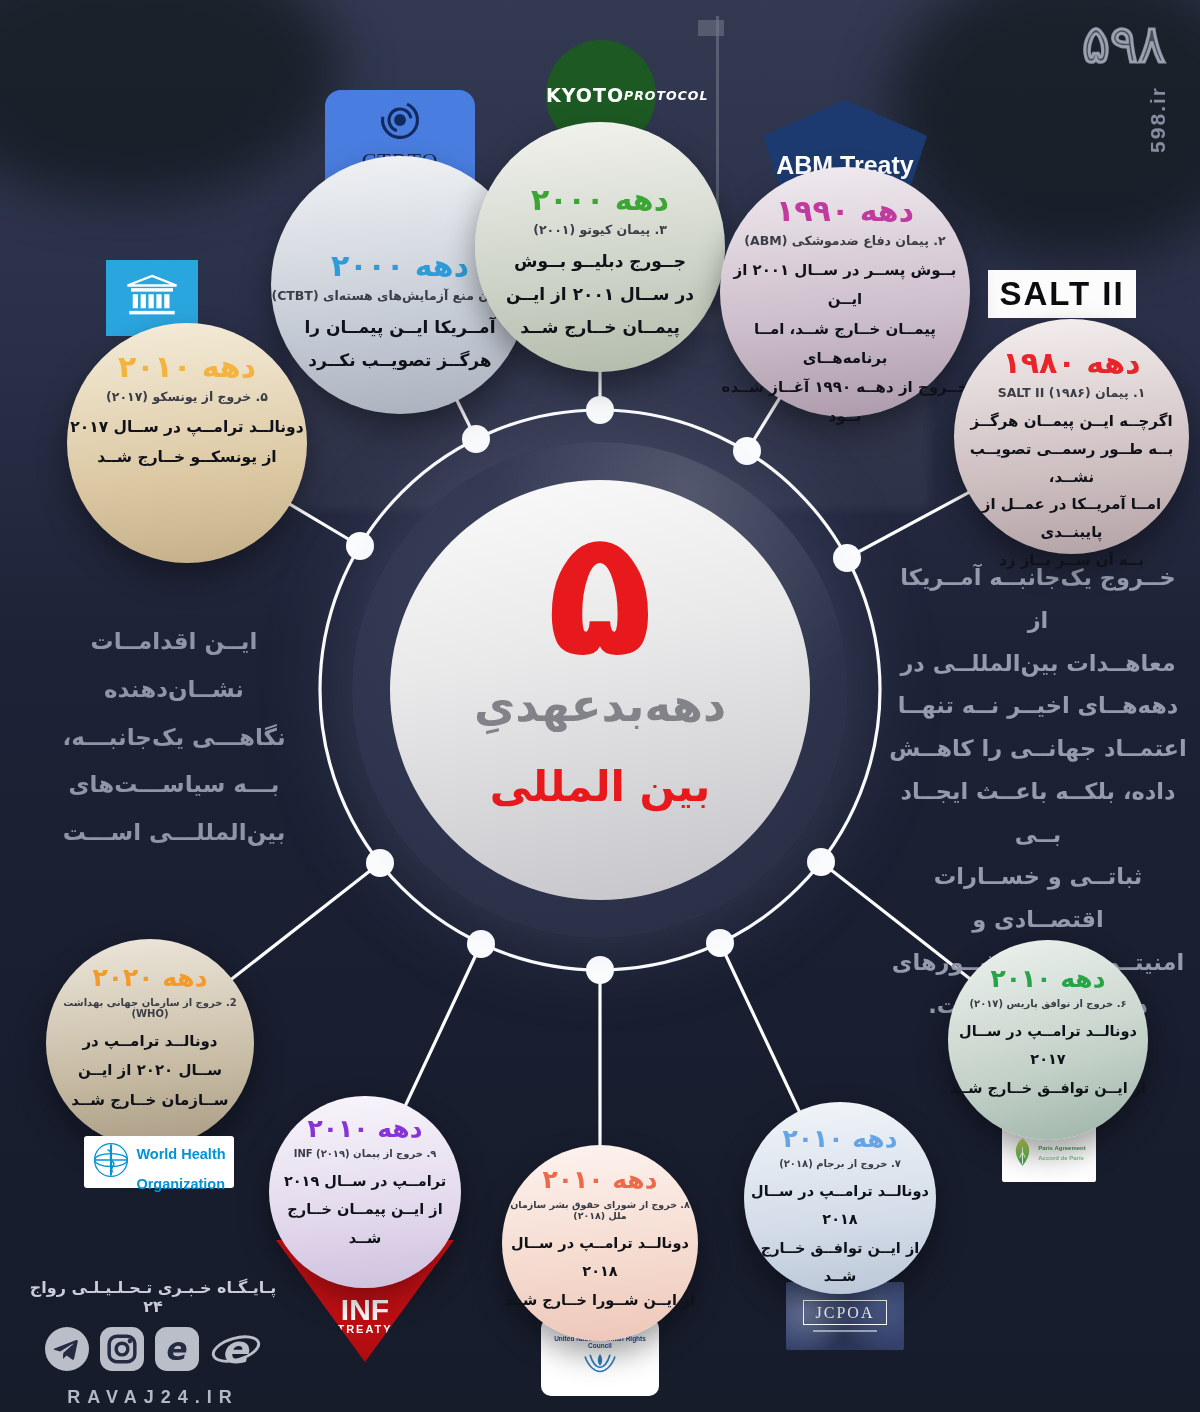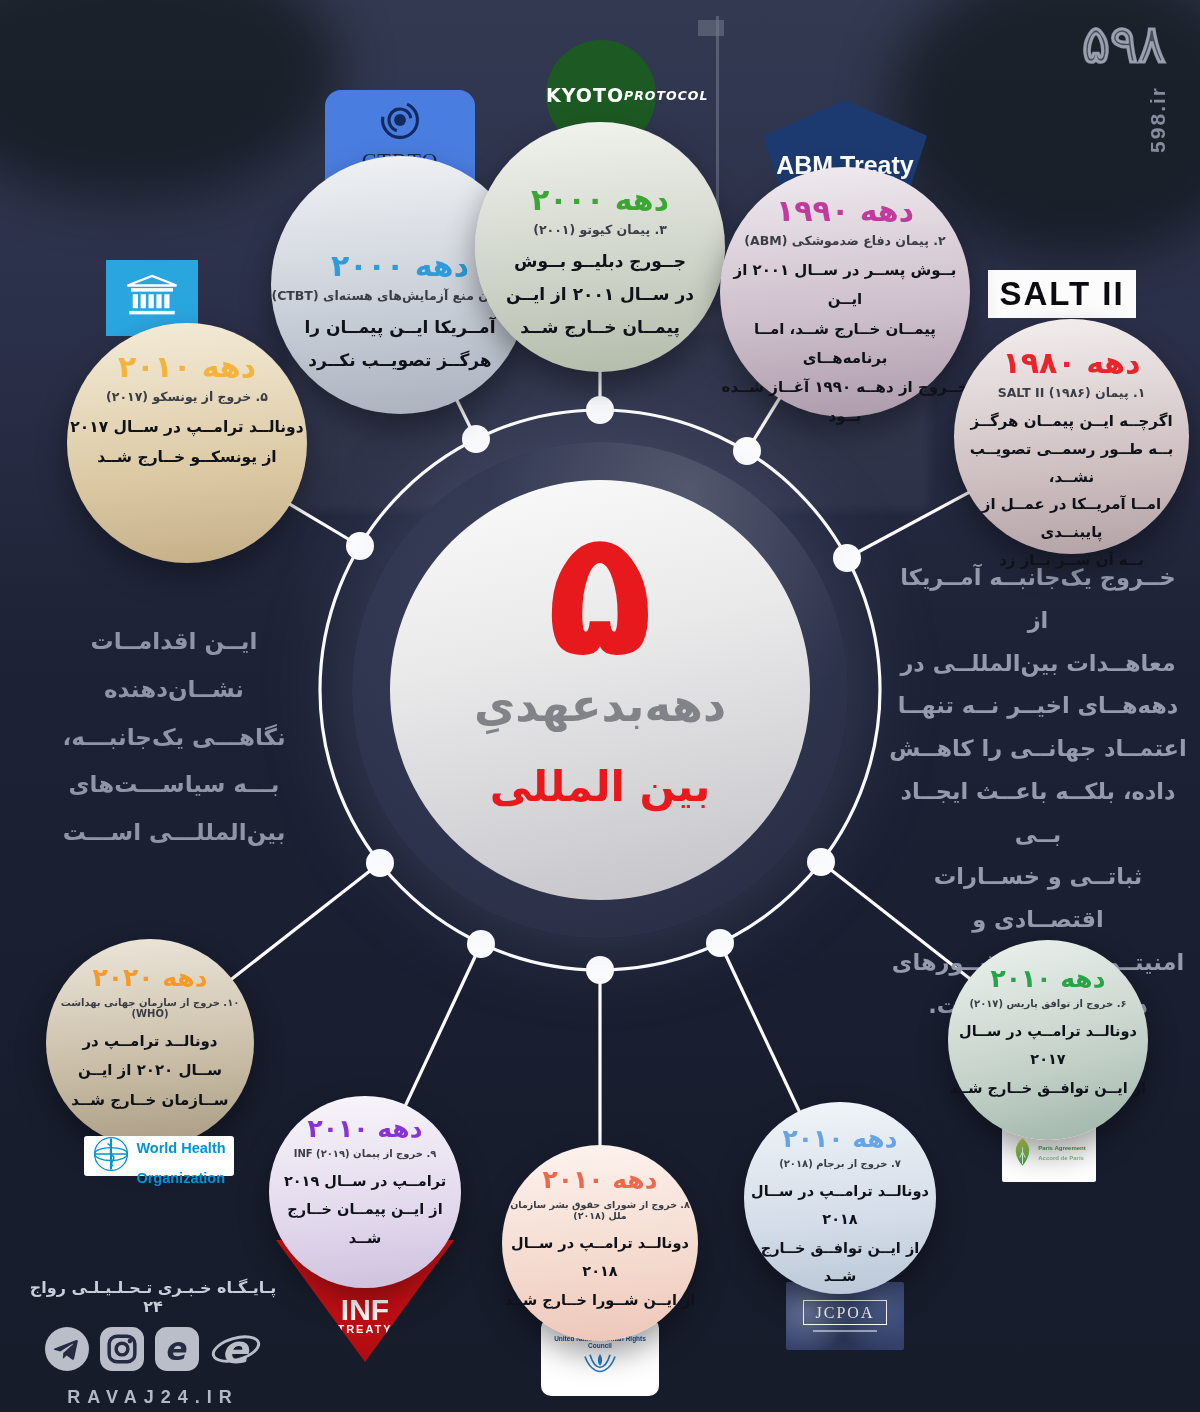--- a/index.html
+++ b/index.html
@@ -86,21 +86,21 @@
   .kyoto-badge .l1{font-size:19px;font-weight:bold;letter-spacing:1px;}
   .kyoto-badge .l2{font-size:12.5px;font-weight:bold;letter-spacing:1px;margin-top:1px;font-style:italic;}
   .abm-badge{left:763px;top:100px;width:164px;height:112px;
     clip-path:polygon(50% 0,100% 32%,85% 100%,15% 100%,0 32%);
     display:flex;align-items:center;justify-content:center;}
   .abm-badge .lbl{color:#fff;font-weight:bold;font-size:25px;margin-top:18px;font-family:"Liberation Sans",sans-serif;}
   .salt-badge{left:988px;top:270px;width:148px;height:48px;background:#fcfcfd;
     display:flex;align-items:center;justify-content:center;}
   .salt-badge .lbl{font-family:"Liberation Sans",sans-serif;font-weight:bold;font-size:33px;color:#0b0b10;letter-spacing:2px;}
   .unesco-badge{left:106px;top:260px;width:92px;height:76px;display:flex;align-items:center;justify-content:center;}
-  .who-badge{left:84px;top:1136px;width:150px;height:40px;background:#fff;border-radius:3px;z-index:6;
+  .who-badge{left:84px;top:1136px;width:150px;height:52px;background:#fff;border-radius:3px;z-index:6;
     display:flex;align-items:center;justify-content:center;gap:6px;padding:4px;box-sizing:border-box;}
   .who-badge .txt{font-family:"Liberation Sans",sans-serif;font-weight:bold;font-size:14.5px;line-height:1.05;
     white-space:pre-line;text-align:left;}
   .inf-badge{left:276px;top:1240px;width:178px;height:122px;z-index:4;
     clip-path:polygon(0 0,100% 0,50% 100%);background:linear-gradient(180deg,#e31319 0%,#ac0c11 100%);
     text-align:center;box-sizing:border-box;padding-top:56px;}
   .inf-badge .l1{color:#fff;font-weight:bold;font-size:30px;line-height:.9;font-family:"Liberation Sans",sans-serif;}
   .inf-badge .l2{color:#fff;font-weight:bold;font-size:11px;letter-spacing:2px;font-family:"Liberation Sans",sans-serif;}
   .unhrc-badge{left:541px;top:1318px;width:118px;height:78px;background:#fff;border-radius:10px;z-index:4;
     display:flex;flex-direction:column;align-items:center;justify-content:center;gap:4px;padding:6px;box-sizing:border-box;}
@@ -333,21 +333,21 @@
     <div class="decade" style="color: rgb(243, 179, 60);">دهه ۲۰۱۰</div>
     <div class="subtitle">۵. خروج از یونسکو (۲۰۱۷)</div>
     <div class="btext">دونالــد ترامــپ در ســال ۲۰۱۷
 از یونسکــو خــارج شــد</div>
   </div>
     </div>
 
   <div class="bubble b-who small">
       <div class="inner">
     <div class="decade" style="color: rgb(245, 154, 40);">دهه ۲۰۲۰</div>
-    <div class="subtitle">۱۰. خروج از سازمان جهانی بهداشت (WHO)</div>
+    <div class="subtitle">2. خروج از سازمان جهانی بهداشت (WHO)</div>
     <div class="btext">دونالــد ترامــپ در
 ســال ۲۰۲۰ از ایــن
 ســازمان خــارج شــد</div>
   </div>
     </div>
 
   <div class="bubble b-inf small">
       <div class="inner">
     <div class="decade" style="color: rgb(136, 51, 214);">دهه ۲۰۱۰</div>
     <div class="subtitle">۹. خروج از پیمان INF (۲۰۱۹)</div>

